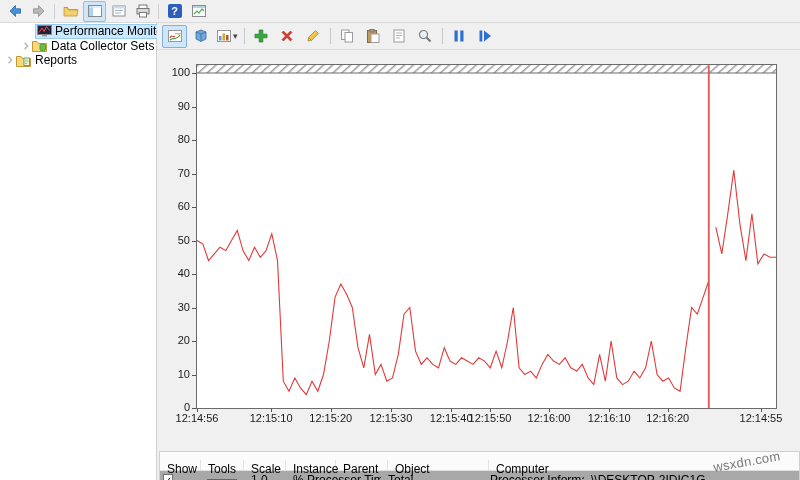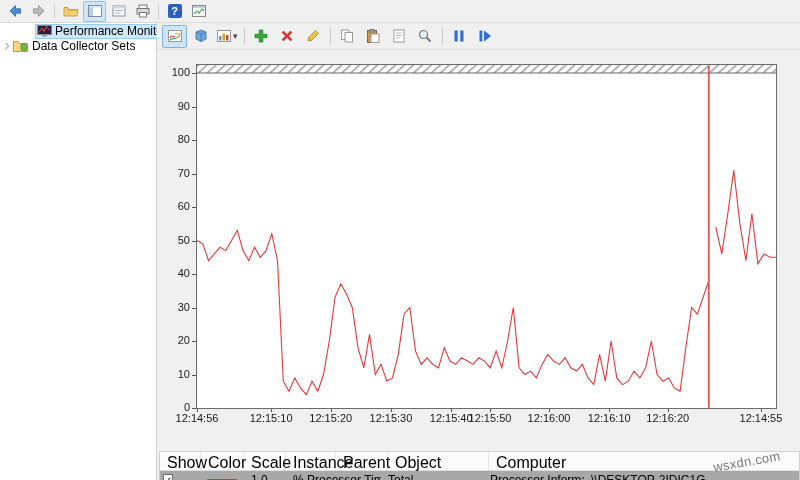--- a/index.html
+++ b/index.html
@@ -40,21 +40,21 @@
   .xtick{position:absolute;top:386px;width:1px;height:3px;background:#555;}
   
   .stats{position:absolute;top:404px;left:0;right:0;height:20px;display:flex;align-items:center;padding-left:10px;}
   .stat-label{margin-right:5px;font-size:12px;}
   .stat-box{width:68px;height:16px;border:1px solid #ababab;background:#fff;font-size:12px;
        text-align:right;padding:0 4px;line-height:16px;margin-right:12px;overflow:hidden;}
   
   .ctable{position:absolute;top:428px;left:2px;right:0;bottom:0;background:#fff;
        border:1px solid #d0d0d0;border-bottom:none;overflow:hidden;}
   .thead{display:flex;height:18px;background:#fbfbfb;border-bottom:1px solid #e0e0e0;}
-  .th{border-right:1px solid #e5e5e5;padding:2px 0 0 7px;font-size:16px;box-sizing:border-box;flex:none;}
+  .th{border-right:1px solid #e5e5e5;padding:2px 0 0 7px;font-size:12px;box-sizing:border-box;flex:none;margin-top:8px;}
   .trow{display:flex;height:17px;background:#a8a8a8;align-items:center;}
   .td{padding-left:7px;font-size:12px;box-sizing:border-box;flex:none;overflow:hidden;white-space:nowrap;}
   .c-show{width:41px;} .c-color{width:43px;} .c-scale{width:42px;} .c-counter{width:95px;}
   .c-inst{width:50px;} .c-parent{width:52px;} .c-object{width:101px;} .c-comp{flex:1 1 auto;}
   .cbx{width:11px;height:11px;background:#fff;border:1px solid #6e6e6e;font-size:10px;line-height:10px;
        text-align:center;margin-left:3px;}
   .color-sample{width:30px;height:0;border-top:2px solid #dd3333;margin-left:6px;}
   .watermark{position:absolute;left:556px;top:431px;transform:rotate(-10deg);color:#787878;
        font-size:13px;letter-spacing:.3px;z-index:6;pointer-events:none;}
 </style>
@@ -122,33 +122,48 @@
         <span class="tico">
           <svg width="15" height="12" viewBox="0 0 15 12">
               <rect x="0.5" y="0.5" width="14" height="9" fill="#20203a" stroke="#8a8a8a"></rect>
               <path d="M2 7.5 l3 -4.5 2 3.5 2.5 -5 3 4" stroke="#ff4545" stroke-width="1" fill="none"></path>
               <rect x="5" y="10" width="5" height="1.5" fill="#9a9a9a"></rect>
             </svg>
         </span>
         <span>Performance Monitor</span>
       </span>
     </div>
-    <div class="tree-row" style="padding-left:0;text-align:center;">
+    <div class="tree-row" style="padding-left:19px;text-align:center;">
       <span class="chev">
         <svg width="10" height="10" viewBox="0 0 10 10">
             <path d="M3.6 1.8 L6.6 5 L3.6 8.2" stroke="#b4b4b4" stroke-width="1.3" fill="none"></path>
           </svg>
       </span>
       <span class="tico">
         <svg width="15" height="13" viewBox="0 0 15 13">
             <path d="M0.5 2.5 h4.5 l1.5 2 h8 v8 h-14 z" fill="#f8d878" stroke="#c59a31"></path>
             <rect x="8" y="5" width="5.5" height="6.5" rx="1.5" fill="#6abf4b" stroke="#3e8f2e" stroke-width="0.8"></rect>
           </svg>
       </span>
       <span>Data Collector Sets</span>
+    </div>
+    <div class="tree-row" style="padding-left:3px;">
+      <span class="chev">
+        <svg width="10" height="10" viewBox="0 0 10 10">
+            <path d="M3.6 1.8 L6.6 5 L3.6 8.2" stroke="#b4b4b4" stroke-width="1.3" fill="none"></path>
+          </svg>
+      </span>
+      <span class="tico">
+        <svg width="15" height="13" viewBox="0 0 15 13">
+            <path d="M0.5 2.5 h4.5 l1.5 2 h8 v8 h-14 z" fill="#f8d878" stroke="#c59a31"></path>
+            <rect x="8" y="4" width="5.5" height="7.5" fill="#fff" stroke="#3e8f2e" stroke-width="0.8"></rect>
+            <path d="M9 6 h3.5 M9 7.8 h3.5 M9 9.6 h2.5" stroke="#6abf4b" stroke-width="0.8"></path>
+          </svg>
+      </span>
+      <span>Reports</span>
     </div>
   </div>
   <div class="splitter"></div>
 
   <div class="content">
 
     <div class="graph-toolbar">
       <div class="gt-btn selected">
         <svg width="16" height="16" viewBox="0 0 16 16">
             <rect x="1.5" y="2.5" width="13" height="11" fill="#fff" stroke="#999"></rect>
@@ -288,21 +303,21 @@
         <div class="xlab" style="left: 510.727px;">12:16:20</div>
         <div class="xtick" style="left: 510.727px;"></div>
         <div class="xlab" style="left: 603.946px;">12:14:55</div>
         <div class="xtick" style="left: 603.946px;"></div>
       </div>
 
 
     <div class="ctable">
       <div class="thead">
         <div class="th c-show">Show</div>
-        <div class="th c-color">Color</div>
+        <div class="th c-color">Tools</div>
         <div class="th c-scale">Scale</div>
         <div class="th c-inst">Instance</div>
         <div class="th c-parent">Parent</div>
         <div class="th c-object">Object</div>
         <div class="th c-comp" style="border-right:none;">Computer</div>
       </div>
       <div class="trow">
         <div class="td c-show" style="padding-left:0;">
           <span class="cbx">✓</span>
         </div>

